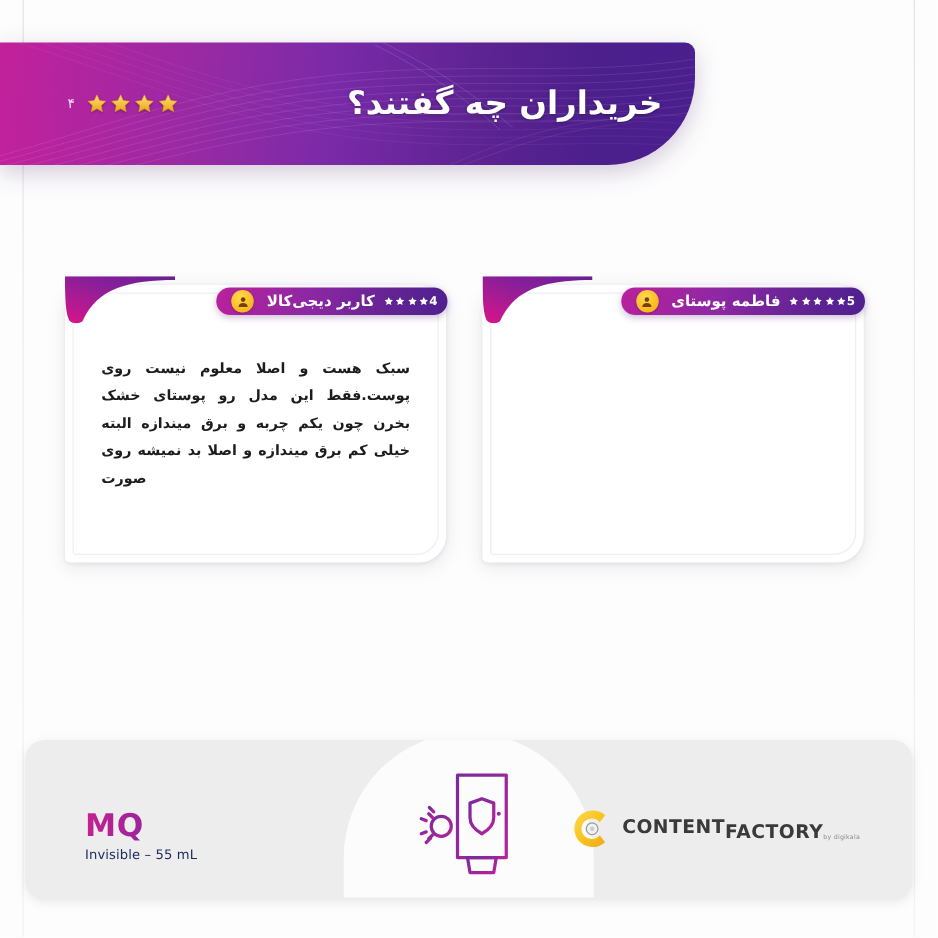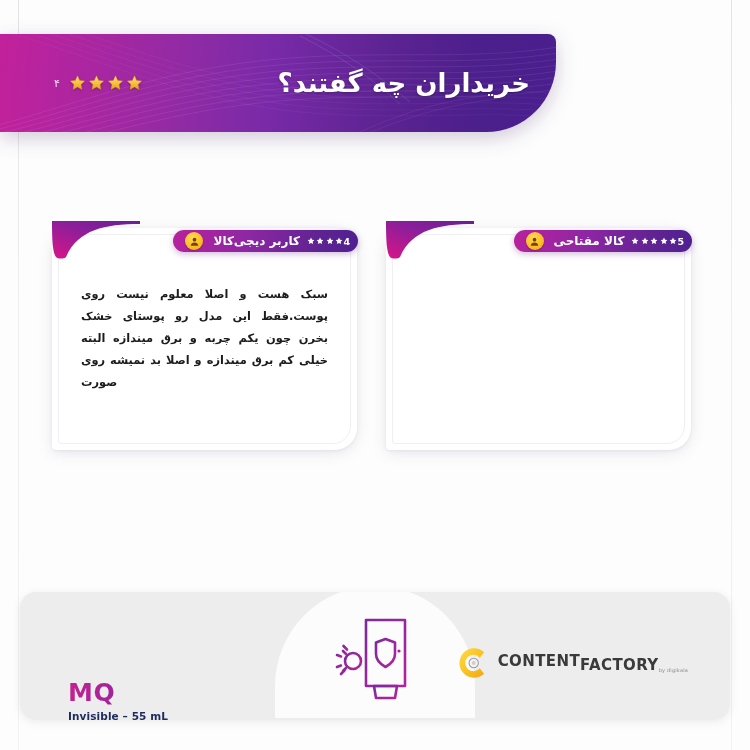--- a/index.html
+++ b/index.html
@@ -183,33 +183,32 @@
   .tube-icon{
     position:absolute;
     left:calc(50% - 56px);top:14px;
     width:112px;height:100px;
   }
   .mq{
     position:absolute;
     left:48px;top:56px;
     direction:ltr;
     text-align:left;
-    margin-top:32px;
   }
   .mq .mq-logo{
     font-size:25px;font-weight:bold;letter-spacing:.5px;
     background:linear-gradient(95deg,#c4228f 0%,#a62399 40%,#6b2aa6 100%);
     -webkit-background-clip:text;background-clip:text;
     color:transparent;
     line-height:1;
   }
   .mq .mq-sub{
     margin-top:5px;
     font-size:10.5px;
-    font-weight:bold;
+    font-weight:normal;
     color:#1c2a5e;
     letter-spacing:.1px;
   }
   .cf-logo{
     position:absolute;
     right:42px;top:52px;
     display:flex;align-items:center;gap:7px;
     direction:ltr;
   }
   .cf-text{
@@ -357,21 +356,21 @@
           <svg width="8" height="8" viewBox="0 0 24 24">
               <path fill="#ffffff" d="M12 1.8l3.1 6.5 7 .9-5.1 4.9 1.3 7-6.3-3.4-6.3 3.4 1.3-7L1.9 9.2l7-.9z"></path>
             </svg>
           <svg width="8" height="8" viewBox="0 0 24 24">
               <path fill="#ffffff" d="M12 1.8l3.1 6.5 7 .9-5.1 4.9 1.3 7-6.3-3.4-6.3 3.4 1.3-7L1.9 9.2l7-.9z"></path>
             </svg>
           <svg width="8" height="8" viewBox="0 0 24 24">
               <path fill="#ffffff" d="M12 1.8l3.1 6.5 7 .9-5.1 4.9 1.3 7-6.3-3.4-6.3 3.4 1.3-7L1.9 9.2l7-.9z"></path>
             </svg>
         </span>
-        <span class="uname">کالا مفتاحی</span>
+        <span class="uname">فاطمه پوستای</span>
         <span class="avatar">
           <svg width="11" height="11" viewBox="0 0 24 24">
             <circle cx="12" cy="8" r="4" fill="#7b3f06"></circle>
             <path d="M4 21c0-4.4 3.6-7 8-7s8 2.6 8 7z" fill="#7b3f06"></path>
           </svg>
         </span>
       </div>
 
     </div>
   </div>

